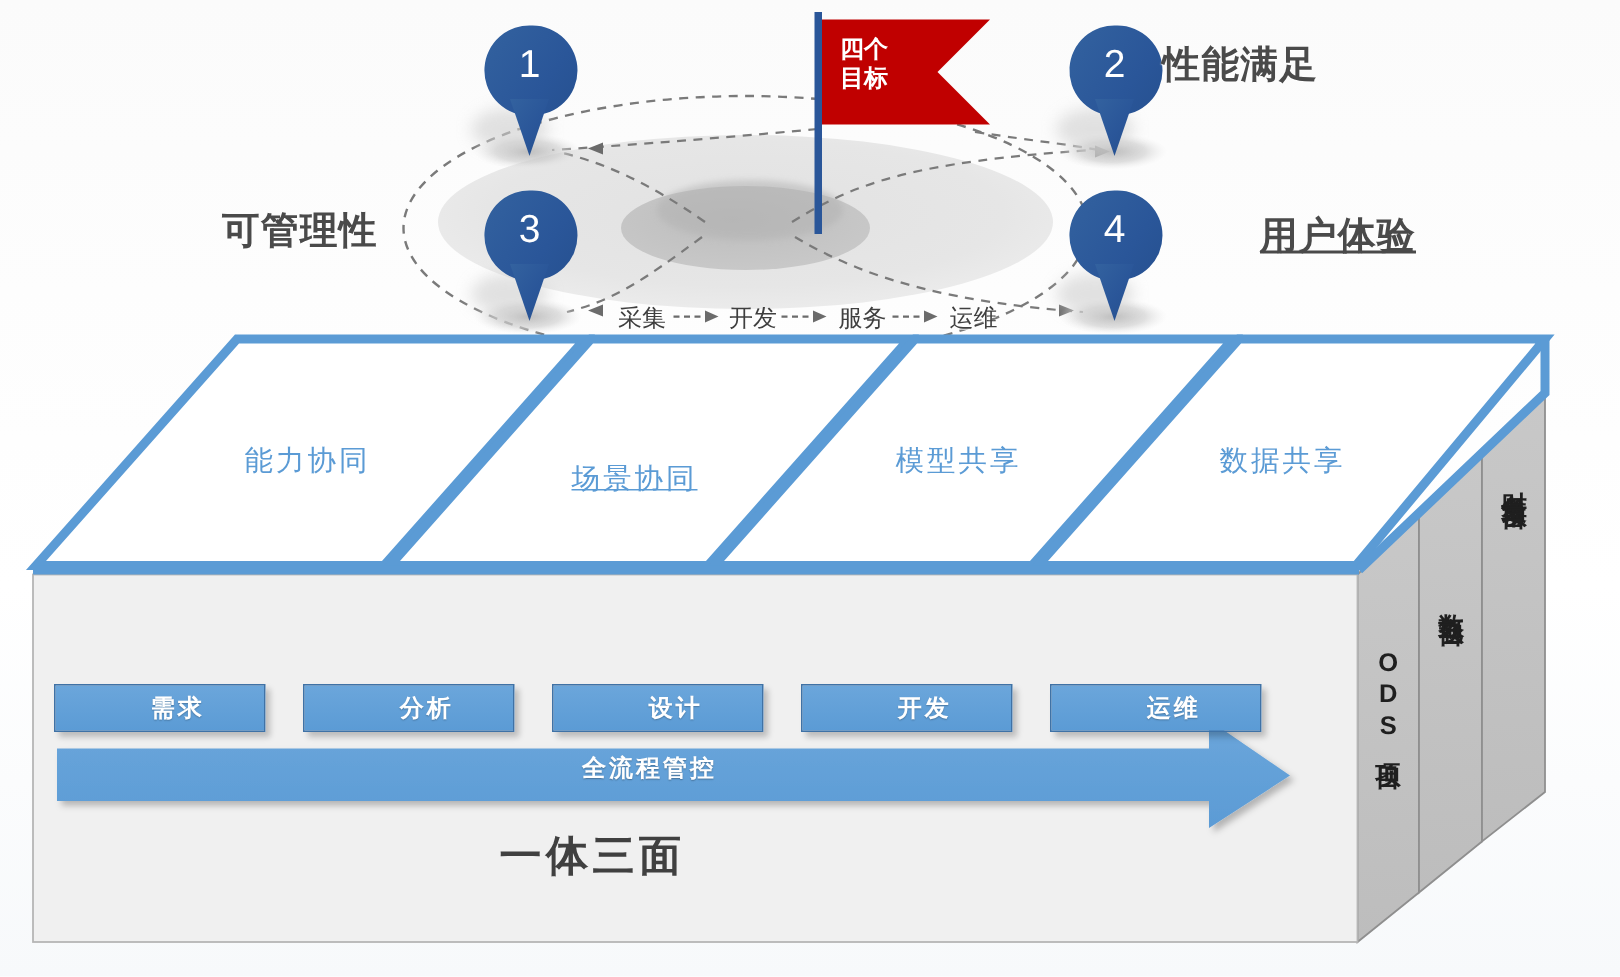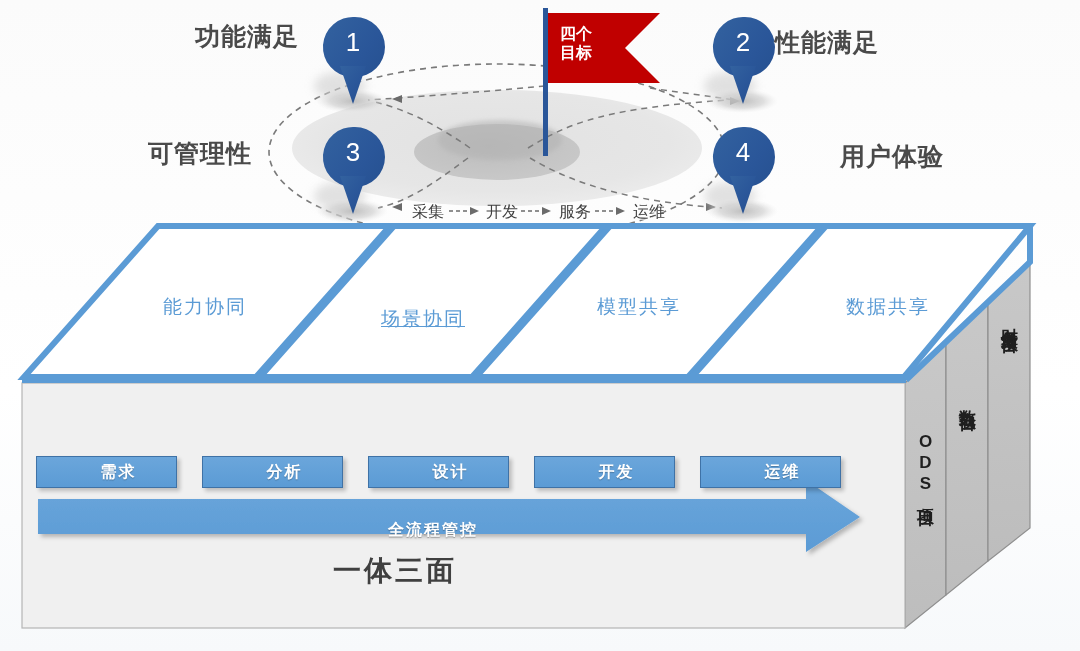--- a/index.html
+++ b/index.html
@@ -183,50 +183,49 @@
     <g stroke="#6b6b6b" stroke-width="1.5" fill="none">
       <path d="M 449 211 L 470 211" stroke-dasharray="4 3"></path>
       <path d="M 521 211 L 542 211" stroke-dasharray="4 3"></path>
       <path d="M 595 211 L 616 211" stroke-dasharray="4 3"></path>
     </g>
     <path d="M 470 207 l 9 4 l -9 4 z" fill="#6b6b6b"></path>
     <path d="M 542 207 l 9 4 l -9 4 z" fill="#6b6b6b"></path>
     <path d="M 616 207 l 9 4 l -9 4 z" fill="#6b6b6b"></path>
   </svg>
 
-  <div class="txt outer-label" style="left:195px;top:20px;">功能满足</div>
   <div class="txt outer-label" style="left:775px;top:26px;">性能满足</div>
   <div class="txt outer-label" style="left:148px;top:137px;">可管理性</div>
-  <div class="txt outer-label" style="left:840px;top:140px;">用户体验</div>
+  <div class="txt outer-label" style="left:840px;top:140px;text-decoration:underline;">用户体验</div>
 
   <div class="pin-num" style="left:330px;top:27px;">1</div>
   <div class="pin-num" style="left:720px;top:27px;">2</div>
   <div class="pin-num" style="left:330px;top:137px;">3</div>
   <div class="pin-num" style="left:720px;top:137px;">4</div>
 
   <div class="flag-text" style="left:560px;top:24px;">四个</div>
   <div class="flag-text" style="left:560px;top:43px;">目标</div>
 
   <div class="flow-word" style="left:412px;top:202px;">采集</div>
   <div class="flow-word" style="left:486px;top:202px;">开发</div>
   <div class="flow-word" style="left:559px;top:202px;">服务</div>
   <div class="flow-word" style="left:633px;top:202px;">运维</div>
 
   <div class="slab-label" style="left:163px;top:294px;">能力协同</div>
   <div class="slab-label" style="left:381px;top:306px;text-decoration:underline;">场景协同</div>
   <div class="slab-label" style="left:597px;top:294px;">模型共享</div>
-  <div class="slab-label" style="left:813px;top:294px;margin-left:33px;">数据共享</div>
+  <div class="slab-label" style="left:813px;top:294px;">数据共享</div>
 
   <div class="side-label" style="left:917px;top:432px;">ODS项目</div>
   <div class="side-label" style="left:959px;top:396px;">数仓项目</div>
   <div class="side-label" style="left:1001px;top:314px;">财务集市项目</div>
 
   <div class="stage-btn" style="left:36px;top:456px;">需求</div>
   <div class="stage-btn" style="left:202px;top:456px;">分析</div>
   <div class="stage-btn" style="left:368px;top:456px;">设计</div>
   <div class="stage-btn" style="left:534px;top:456px;">开发</div>
   <div class="stage-btn" style="left:700px;top:456px;">运维</div>
 
-  <div class="arrow-label" style="left:388px;top:520px;">全流程管控</div>
+  <div class="arrow-label" style="left:388px;top:502px;">全流程管控</div>
 
   <div class="bottom-title" style="left:333px;top:552px;">一体三面</div>
 
 </div>
 
 </body></html>

